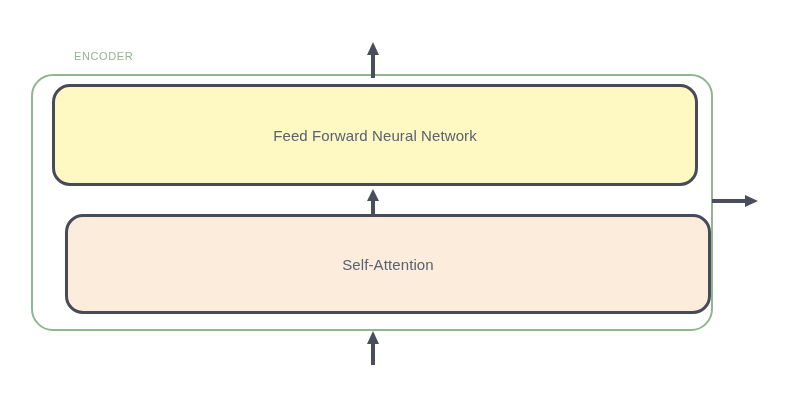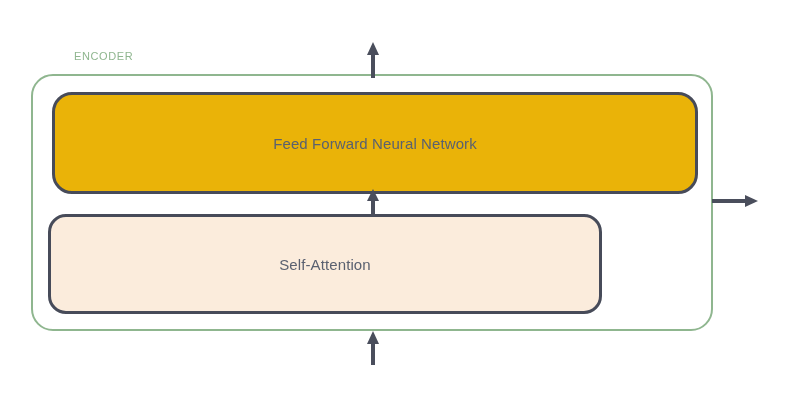--- a/index.html
+++ b/index.html
@@ -60,31 +60,30 @@
   .block-label {
     font-size: 15px;
     color: #5a6170;
     font-weight: 400;
     letter-spacing: 0.1px;
     white-space: nowrap;
   }
 
   .block-ffn {
     left: 52px;
-    top: 92px;
+    top: 84px;
     width: 646px;
     height: 102px;
-    background: #eab308;
-    border-radius: 20px;
+    background: #fef9c3;
   }
 
   .block-attn {
-    left: 48px;
+    left: 65px;
     top: 214px;
-    width: 554px;
+    width: 646px;
     height: 100px;
     background: #fbecdc;
   }
 
   
   .arrow {
     position: absolute;
   }
   .arrow svg { display: block; }
 </style>

